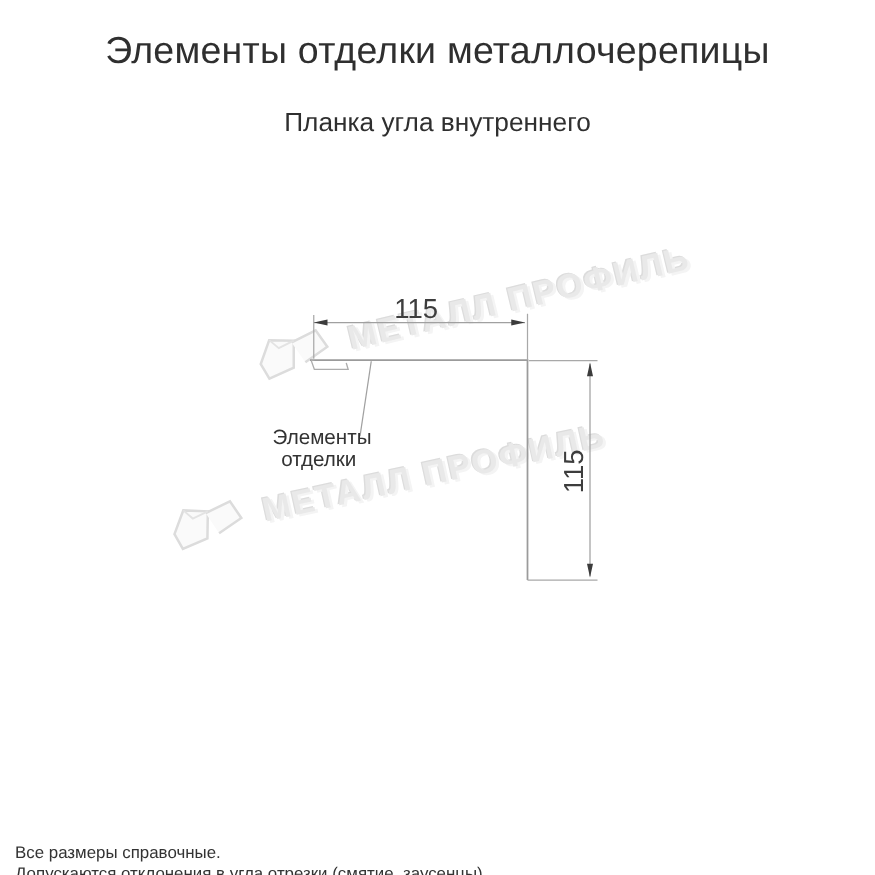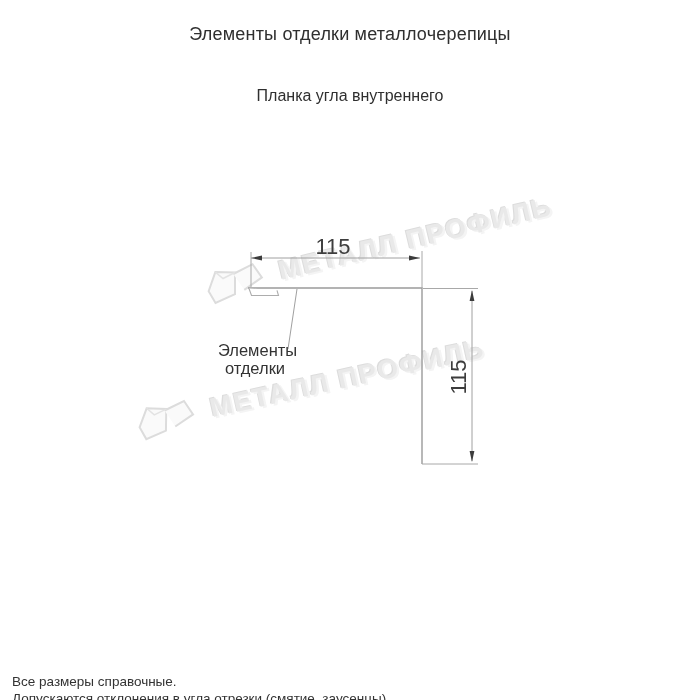--- a/index.html
+++ b/index.html
@@ -2,25 +2,25 @@
 <html><head>
 <meta charset="utf-8">
 <style>
   html,body{margin:0;padding:0;background:#fff;}
   #page{
     position:relative;width:700px;height:700px;background:#ffffff;
     font-family:"Liberation Sans","DejaVu Sans",sans-serif;overflow:hidden;
   }
   .title{
     position:absolute;top:24px;left:0;width:700px;text-align:center;
-    font-size:18px;color:#2f2f2f;letter-spacing:0.2px;
+    font-size:30px;color:#2f2f2f;letter-spacing:0.2px;
   }
   .subtitle{
     position:absolute;top:87px;left:0;width:700px;text-align:center;
-    font-size:16px;color:#2f2f2f;
+    font-size:21px;color:#2f2f2f;
   }
   .prodcode{
     position:absolute;top:116px;left:0;width:700px;text-align:center;
     font-size:21px;color:#2f2f2f;
   }
   
   .wm{
     position:absolute;display:flex;align-items:center;gap:12px;
     transform-origin:0 50%;pointer-events:none;white-space:nowrap;
   }

